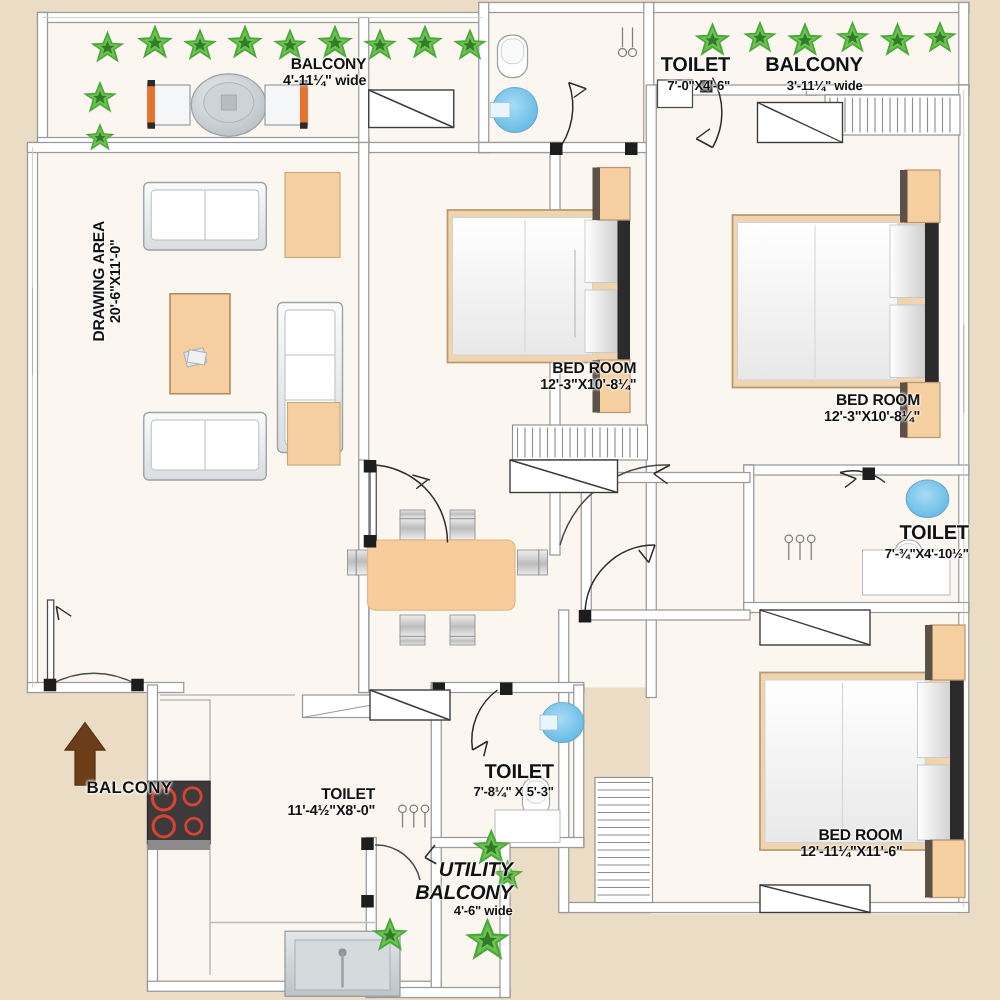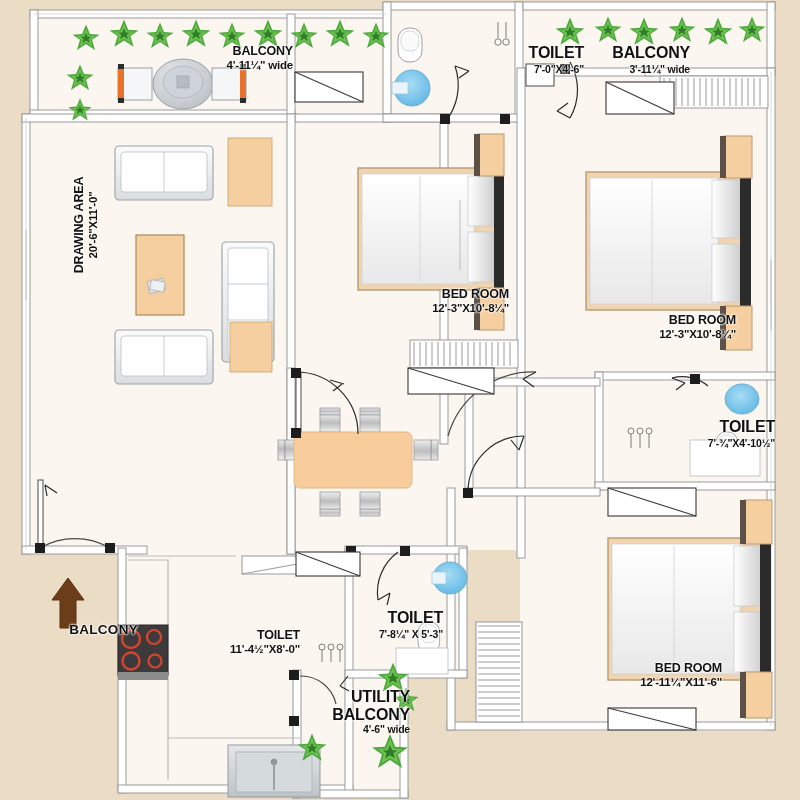--- a/index.html
+++ b/index.html
@@ -547,21 +547,21 @@
     <span class="t1">BED ROOM</span>
     <span class="t2">12'-11¼"X11'-6"</span>
   </div>
 
   <div class="lbl" style="left:220px;top:628px;width:160px;margin-left:-80px;">
     <span class="t1">TOILET</span>
     <span class="t2">11'-4½"X8'-0"</span>
   </div>
 
   <div class="lbl sm" style="left:350px;top:688px;width:120px;margin-left:-60px;line-height:1.12;">
-    <span class="t1" style="white-space:pre-line;">UTILITY
+    <span class="t1" style="white-space:pre-line;font-style:italic;">UTILITY
 BALCONY</span>
     <span class="t2">4'-6" wide</span>
   </div>
 
   <div class="lbl entrance" style="left:68px;top:622px;width:140px;margin-left:-70px;">
     <span>BALCONY</span>
   </div>
 
 </div>
 

